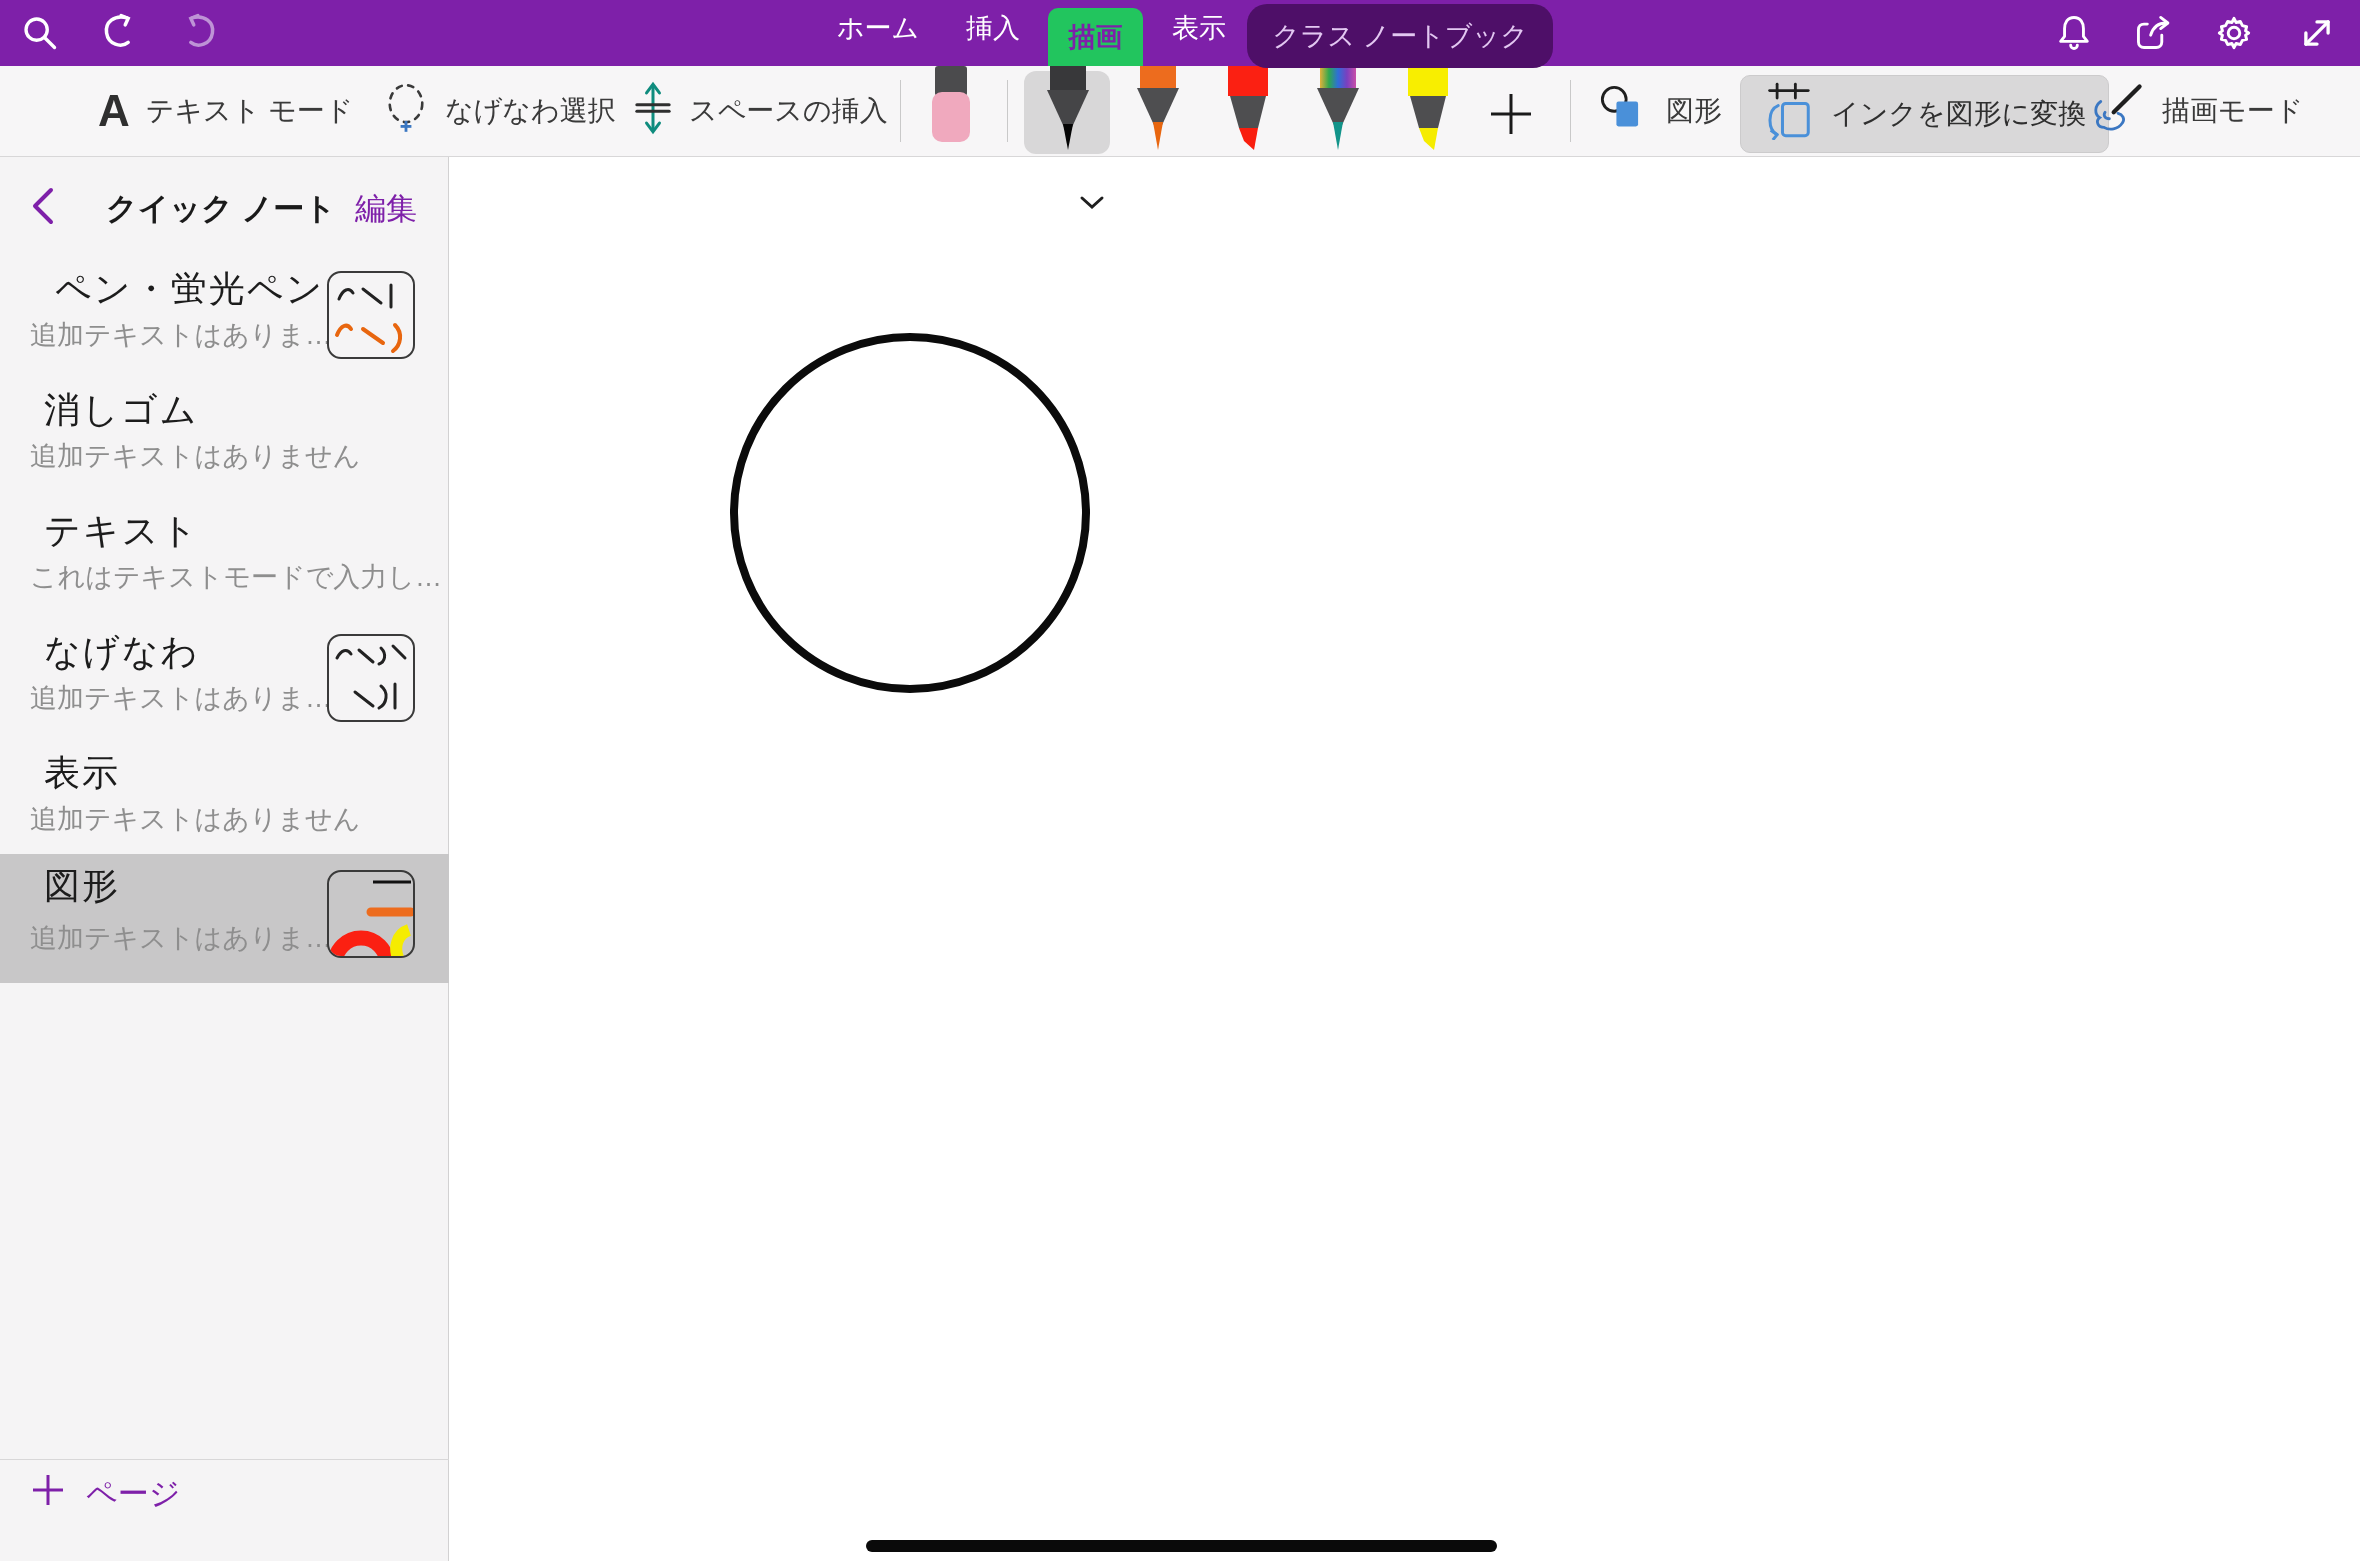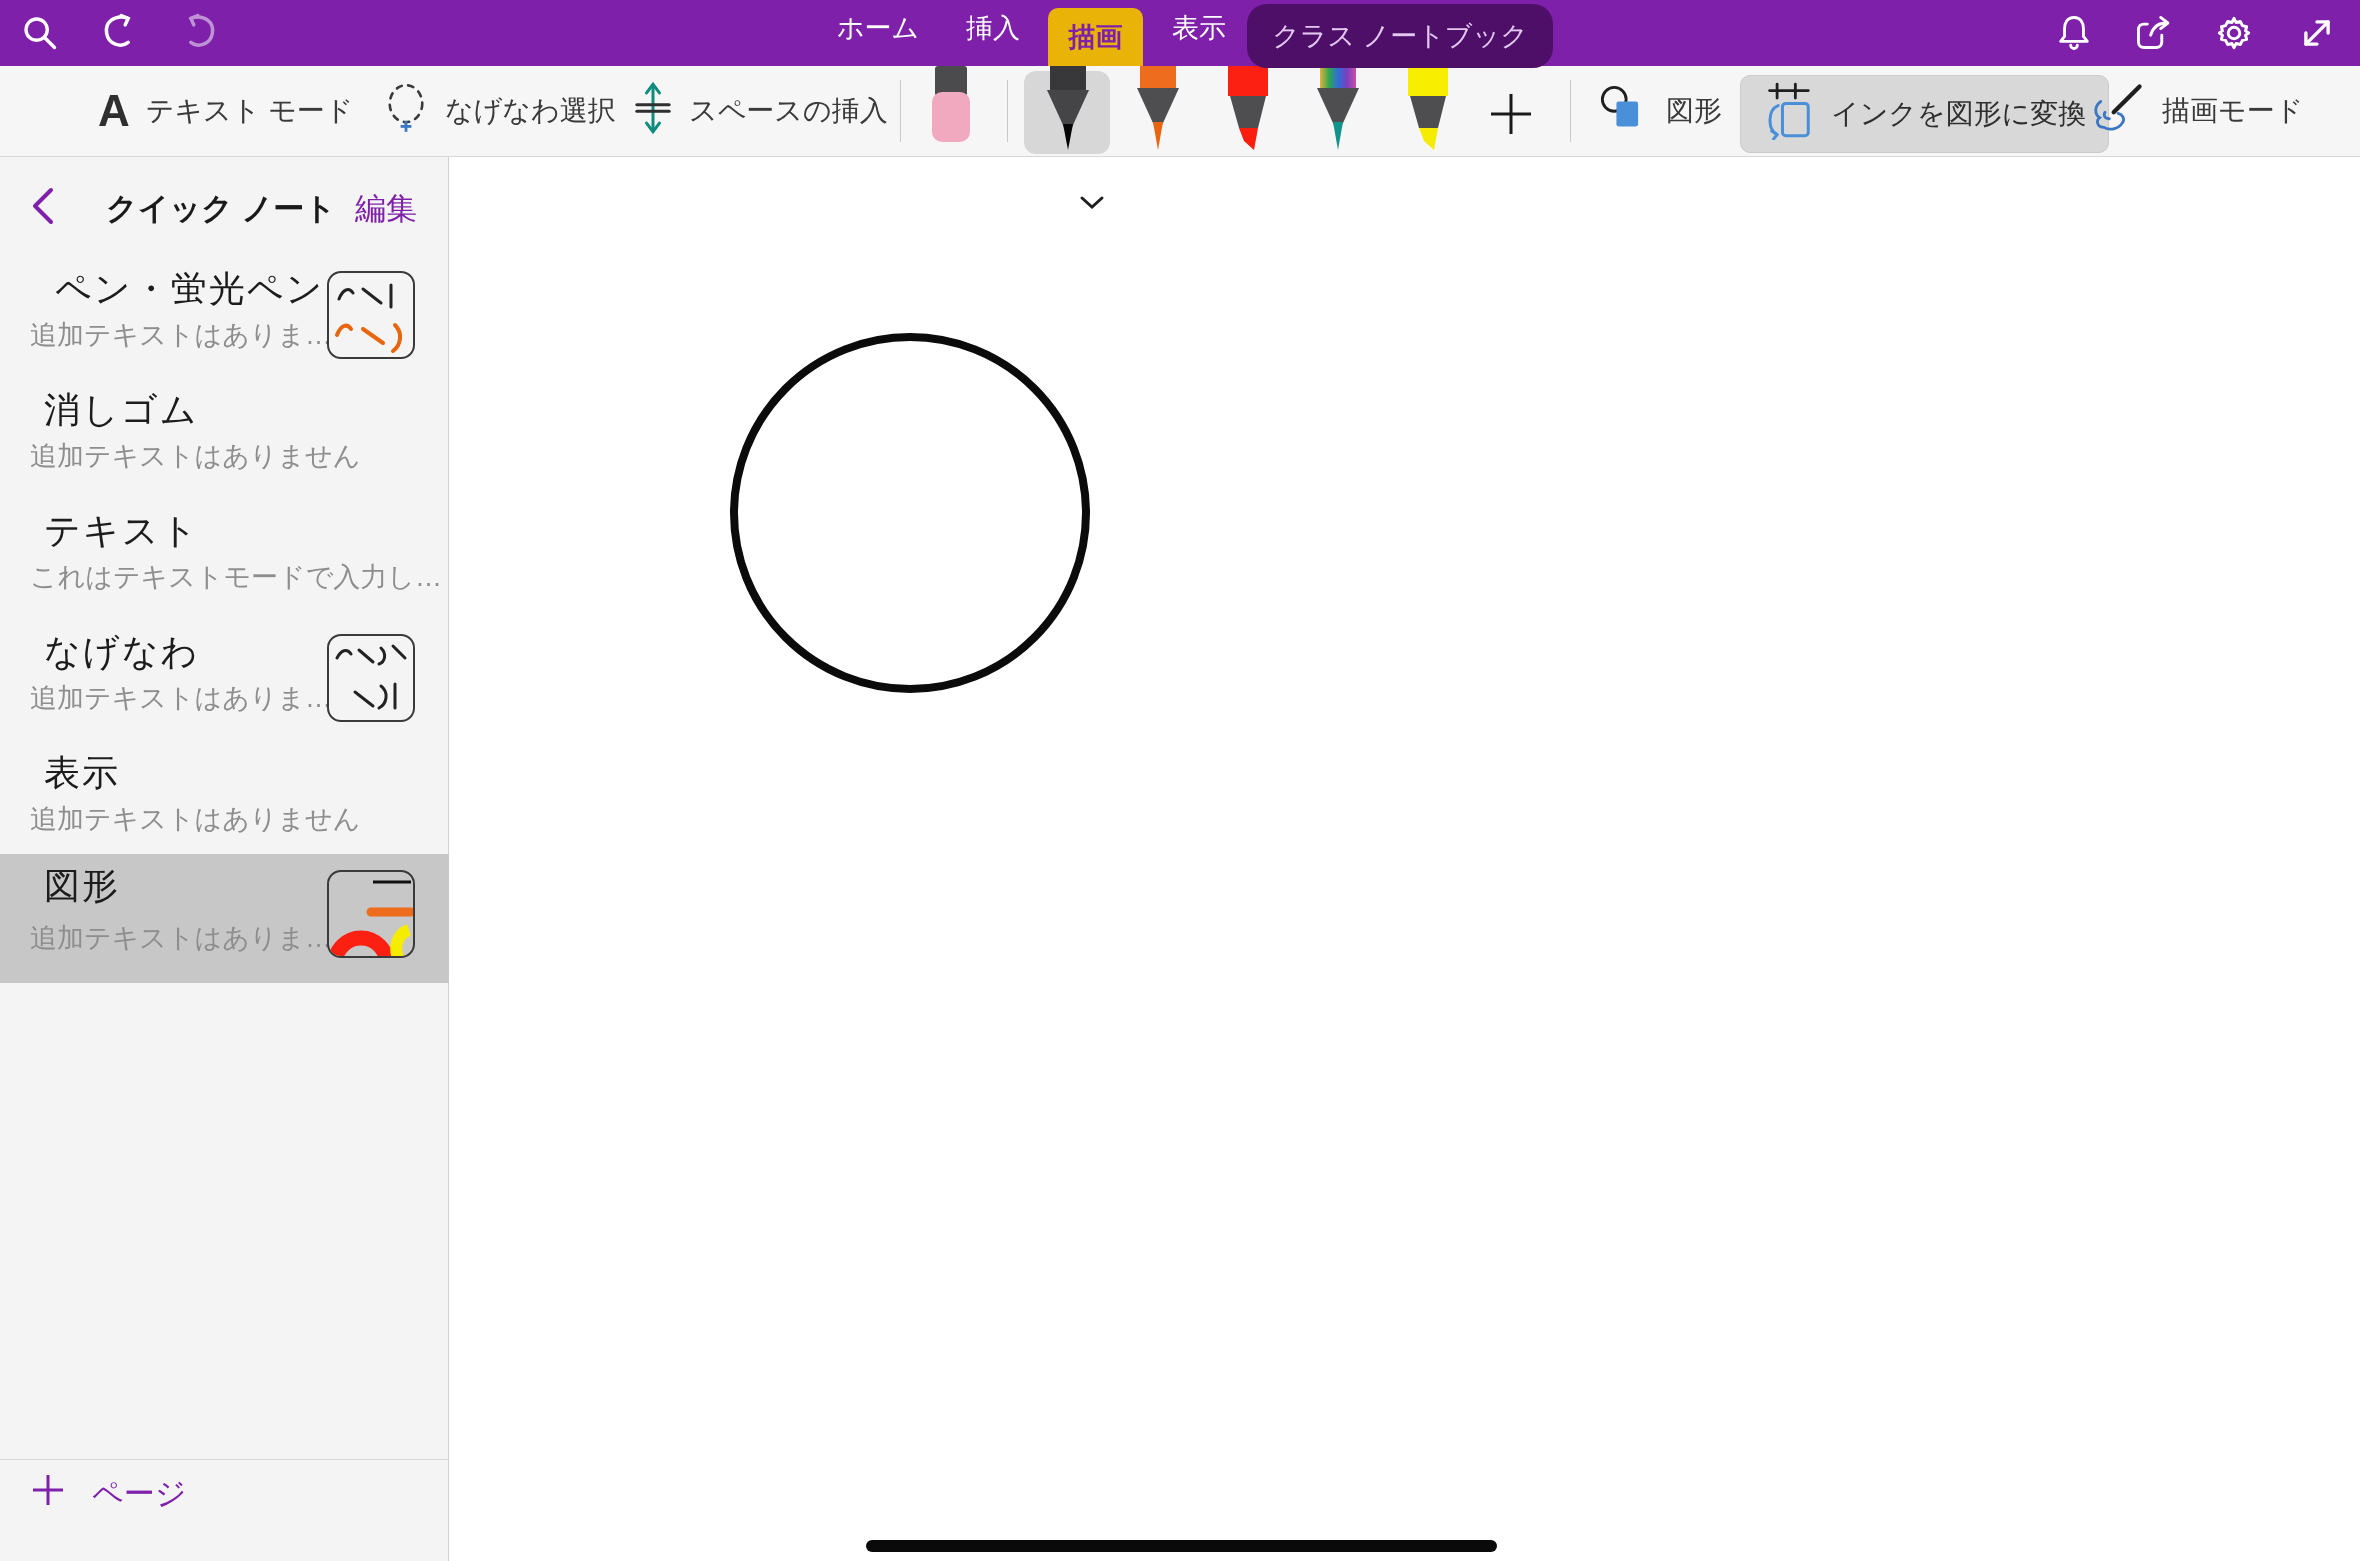--- a/index.html
+++ b/index.html
@@ -4,21 +4,21 @@
 <style>
   html,body{margin:0;padding:0;background:#fff;}
   .screen{position:relative;width:2360px;height:1561px;overflow:hidden;
           font-family:"Liberation Sans",sans-serif;background:#ffffff;}
 
   
   .topbar{position:absolute;left:0;top:0;width:2360px;height:66px;background:#7E20A9;}
   .ticon{position:absolute;top:11px;width:44px;height:44px;display:flex;align-items:center;justify-content:center;}
   .tab{position:absolute;top:0;height:56px;display:flex;align-items:center;justify-content:center;
        color:#ffffff;font-size:27px;white-space:nowrap;}
-  .tab-active{position:absolute;left:1048px;top:8px;width:95px;height:58px;background:#eab308;
+  .tab-active{position:absolute;left:1048px;top:8px;width:95px;height:58px;background:#22c55e;
        border-radius:10px 10px 0 0;color:#7E20A9;font-weight:bold;font-size:27px;
        display:flex;align-items:center;justify-content:center;z-index:3;}
   .tab-dark{position:absolute;left:1247px;top:4px;width:306px;height:64px;background:#4E0F68;
        border-radius:20px;color:#E3C8F2;font-size:27px;display:flex;align-items:center;justify-content:center;z-index:3;white-space:nowrap;}
 
   
   .toolbar{position:absolute;left:0;top:66px;width:2360px;height:91px;background:#F7F6F7;
        border-bottom:1px solid #D8D7D8;box-sizing:border-box;}
   .tbtn{position:absolute;top:0;height:90px;display:flex;align-items:center;gap:16px;
        color:#3A3A3A;font-size:28px;white-space:nowrap;}
@@ -34,21 +34,21 @@
        border-right:1px solid #D2D1D2;box-sizing:border-box;}
   .side-header{position:absolute;left:0;top:23px;width:449px;height:50px;}
   .side-title{position:absolute;left:106px;top:8px;font-size:31px;font-weight:bold;color:#1A1A1A;white-space:nowrap;}
   .edit-link{position:absolute;left:355px;top:8px;font-size:31px;color:#7E20A9;white-space:nowrap;}
   .side-item{position:absolute;left:0;width:449px;}
   .side-item.selected{background:#C8C7C8;}
   .it-title{position:absolute;left:44px;top:8px;font-size:36px;color:#1C1C1C;letter-spacing:2px;white-space:nowrap;}
   .it-sub{position:absolute;left:30px;top:60px;font-size:27px;color:#8E8E8E;white-space:nowrap;}
   .thumb{position:absolute;left:327px;top:14px;width:88px;height:88px;border:2px solid #3A3A3A;border-radius:14px;box-sizing:border-box;overflow:hidden;}
   .addpage{position:absolute;left:0;top:1302px;width:449px;height:100px;border-top:1px solid #D8D7D8;}
-  .addpage-inner{position:absolute;left:30px;top:12px;display:flex;align-items:center;gap:26px;
+  .addpage-inner{position:absolute;left:30px;top:12px;display:flex;align-items:center;gap:20px;
        color:#7E20A9;font-size:31px;}
 
   
   .canvas{position:absolute;left:449px;top:157px;width:1911px;height:1404px;background:#ffffff;}
   .homebar{position:absolute;left:866px;top:1540px;width:631px;height:12px;border-radius:6px;background:#0A0A0A;}
 </style>
 </head>
 <body>
 
 <div class="screen">

